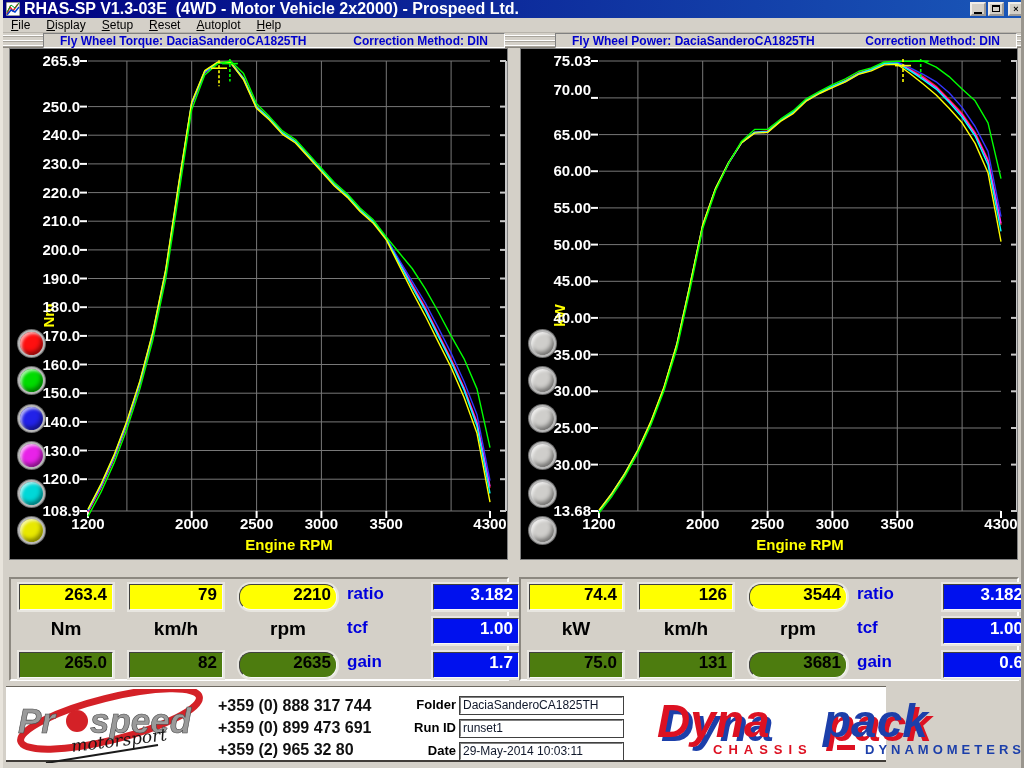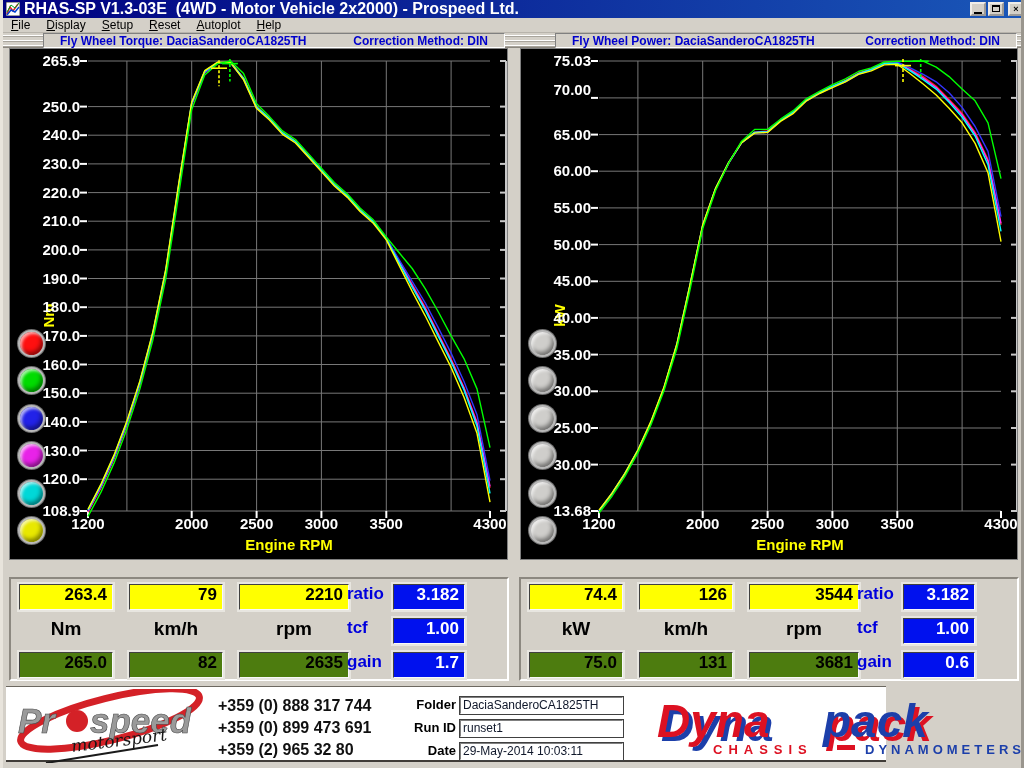--- a/index.html
+++ b/index.html
@@ -54,21 +54,21 @@
       border:2px solid;border-color:#8c8880 #ffffff #ffffff #8c8880;background:#d4d0c8;}
   .ro-box{position:absolute;height:26px;line-height:24px;font:bold 17px "Liberation Sans",sans-serif;
       text-align:right;padding-right:5px;border:1px solid;border-color:#404040 #f8f8f8 #f8f8f8 #404040;
       box-shadow:0 0 0 2px #e8e6e0;color:#000;}
   .ro-yellow{background:#ffff00;} .ro-green{background:#4d7c0f;}
   .ro-blue{background:#0011ee;color:#fff;}
   .ro-unit{position:absolute;height:26px;line-height:26px;font:bold 19px "Liberation Sans",sans-serif;
       text-align:center;color:#000;}
   .ro-side{position:absolute;left:336px;width:56px;height:26px;line-height:26px;color:#0000dd;
       font:bold 17px "Liberation Sans",sans-serif;}
-  .c1{left:8px;width:94px;} .c2{left:118px;width:94px;} .c3{left:228px;width:110px;} .c4{left:382px;width:72px;}
+  .c1{left:8px;width:94px;} .c2{left:118px;width:94px;} .c3{left:228px;width:98px;border-radius:12px;} .c4{left:422px;width:86px;}
   .r1{top:5px;} .r2{top:39px;} .r3{top:73px;}
 
   
   #footer{left:3px;top:686px;width:880px;height:76px;background:#ffffff;border-top:1px solid #6c6860;border-bottom:2px solid #403c38;}
   #phones{position:absolute;left:212px;top:8px;font:bold 16px "Liberation Sans",sans-serif;color:#111;line-height:22px;white-space:pre;}
   .ffield-label{position:absolute;left:378px;width:72px;text-align:right;height:17px;line-height:17px;
       font:bold 13px "Liberation Sans",sans-serif;color:#000;}
   .ffield-box{position:absolute;left:454px;width:163px;height:17px;border:1px solid;border-color:#808080 #fff #fff #808080;
       background:#fff;font:12px "Liberation Sans",sans-serif;color:#0f172a;padding:0 2px;outline:1px solid #404040;overflow:hidden;white-space:nowrap;}
   #bottomstrip{left:0;top:764px;width:1024px;height:4px;background:#d4d0c8;}

